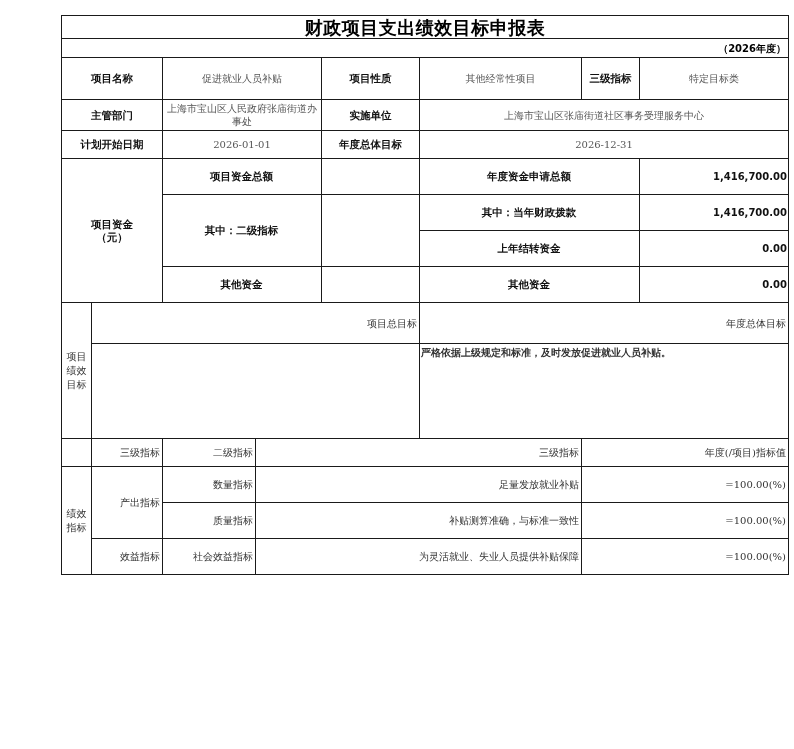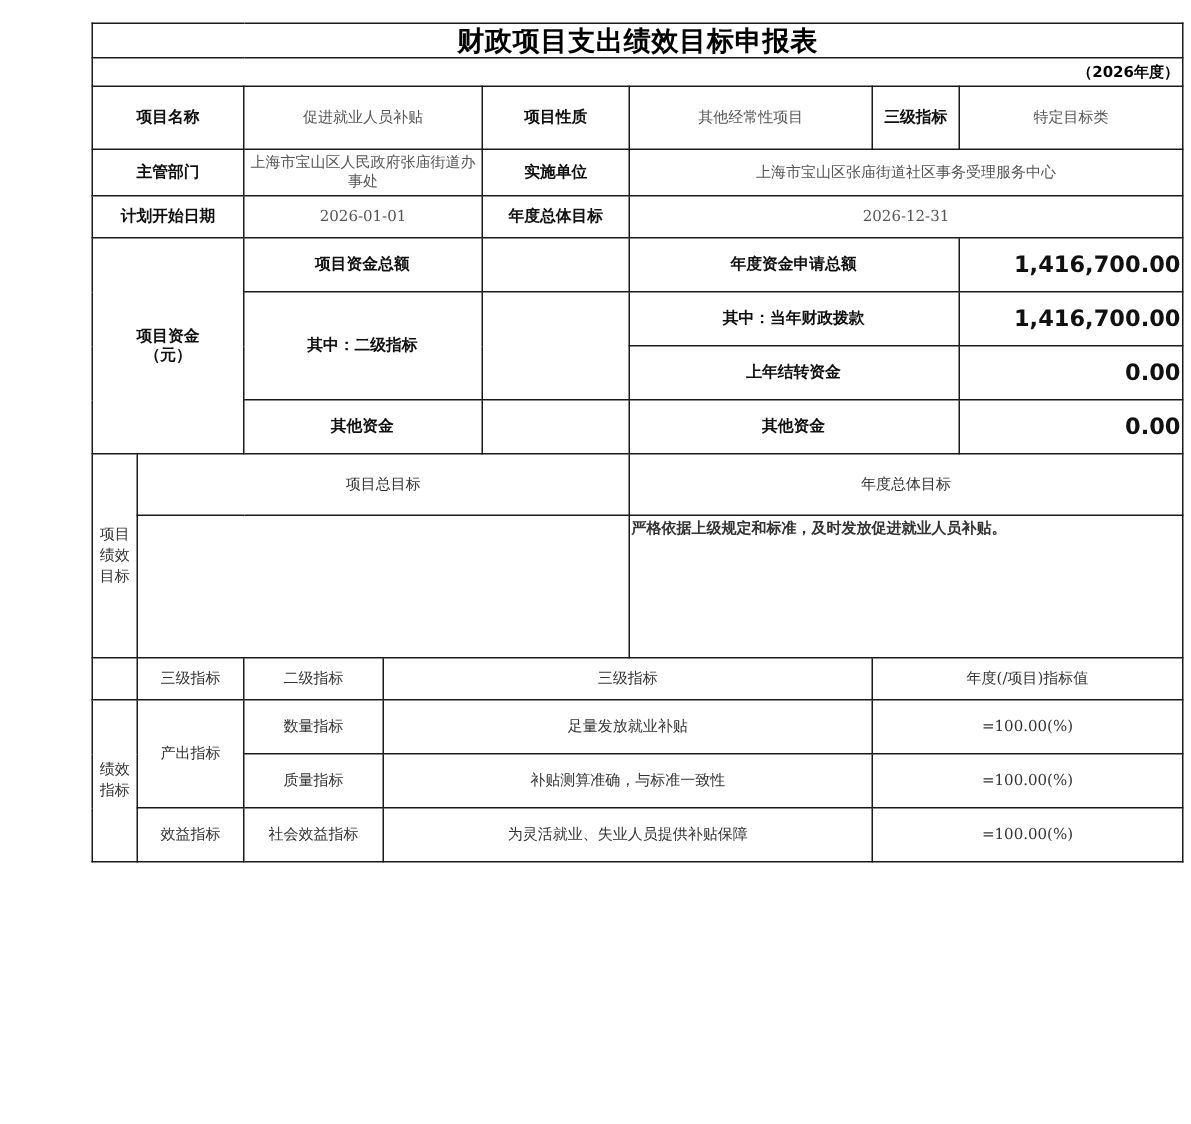--- a/index.html
+++ b/index.html
@@ -12,22 +12,22 @@
   .outer { border: 1px solid #555; margin-left: 24px; }
   .title { font-family: "DejaVu Sans", "Liberation Sans", sans-serif; font-weight: bold;
            font-size: 18px; height: 22px; letter-spacing: 0.5px; }
   .subtitle { font-family: "DejaVu Sans", "Liberation Sans", sans-serif; font-weight: bold;
               font-size: 10px; height: 18px; text-align: right; }
   .lbl { font-family: "DejaVu Sans", "Liberation Sans", sans-serif; font-weight: bold;
          font-size: 10.5px; color: #111; }
   .lbl-left { text-align: center; padding-left: 1px; }
   .val { color: #555; font-size: 10px; }
   .num { font-family: "DejaVu Sans", "Liberation Sans", sans-serif; font-weight: bold;
-         font-size: 15px; text-align: right; padding-right: 1px; color: #111; }
-  .plain { color: #333; font-size: 10px; }
+         font-size: 10px; text-align: right; padding-right: 1px; color: #111; }
+  .plain { color: #333; font-size: 10px; text-align: right; }
   .goaltext { text-align: left; vertical-align: top; padding: 2px 1px; color: #333; font-weight: bold; }
   .vert { line-height: 14px; color: #333; padding: 0; }
 </style>
 </head>
 <body>
 
 <div class="sheet">
 <table class="outer">
   <colgroup>
     <col style="width:30px">

